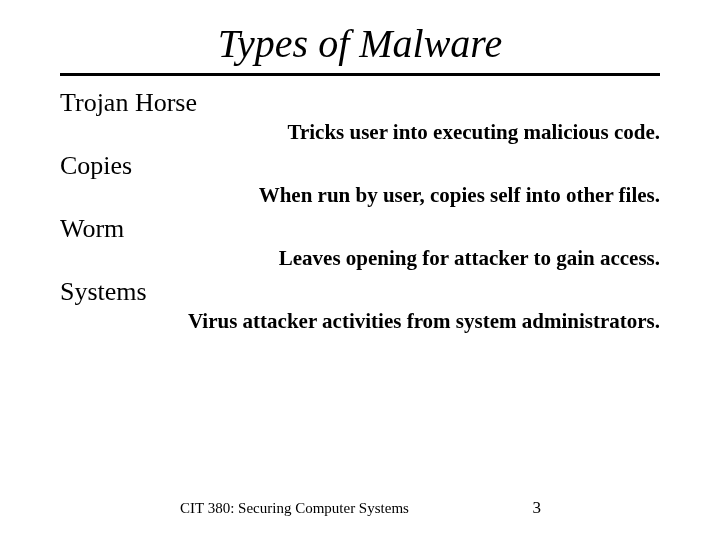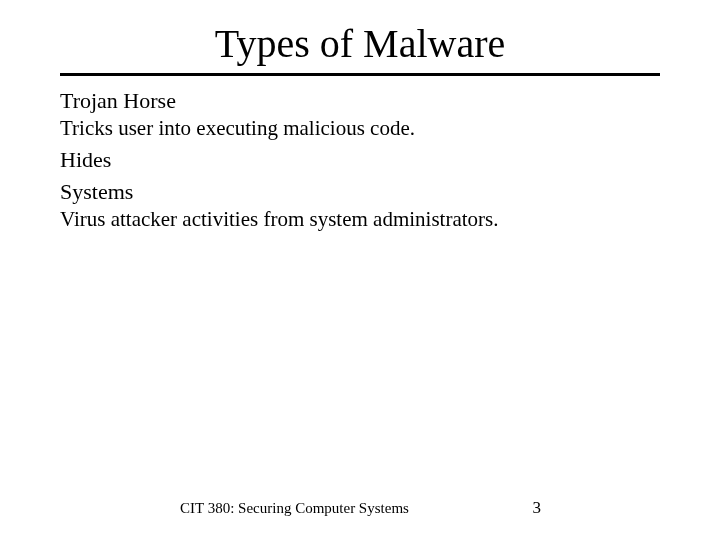--- a/index.html
+++ b/index.html
@@ -14,36 +14,39 @@
       font-family: "Times New Roman", Times, serif;
       color: #000000;
       position: relative;
       padding: 20px 60px 0 60px;
     }
     .title {
       font-size: 40px;
       text-align: center;
       font-weight: normal;
       margin-bottom: 6px;
+      font-style: italic;
     }
     .title-rule {
       border: none;
       border-top: 3px solid #000000;
       margin-bottom: 12px;
     }
     .term {
-      font-size: 22px;
+      font-size: 26px;
       font-weight: normal;
       margin-top: 6px;
       margin-bottom: 2px;
     }
     .definition {
       font-size: 21px;
-      font-weight: normal;
+      font-weight: bold;
+      margin-left: 28px;
       margin-bottom: 4px;
+      text-align: right;
     }
     .footer {
       position: absolute;
       bottom: 22px;
       left: 0;
       width: 601px;
       padding: 0 60px;
       display: flex;
       justify-content: space-between;
       align-items: baseline;
@@ -59,23 +62,26 @@
 </head>
 <body>
 
 <h1 class="title">Types of Malware</h1>
 <hr class="title-rule">
 
 <div>
   <div class="term">Trojan Horse</div>
   <div class="definition">Tricks user into executing malicious code.</div>
 
-  <div class="term">Hides</div>
+  <div class="term">Copies</div>
+  <div class="definition">When run by user, copies self into other files.</div>
 
+  <div class="term">Worm</div>
 
+  <div class="definition">Leaves opening for attacker to gain access.</div>
 
   <div class="term">Systems</div>
   <div class="definition">Virus attacker activities from system administrators.</div>
 </div>
 
 <div class="footer">
   <span class="footer-course">CIT 380: Securing Computer Systems</span>
   <span class="footer-page">3</span>
 </div>
 

